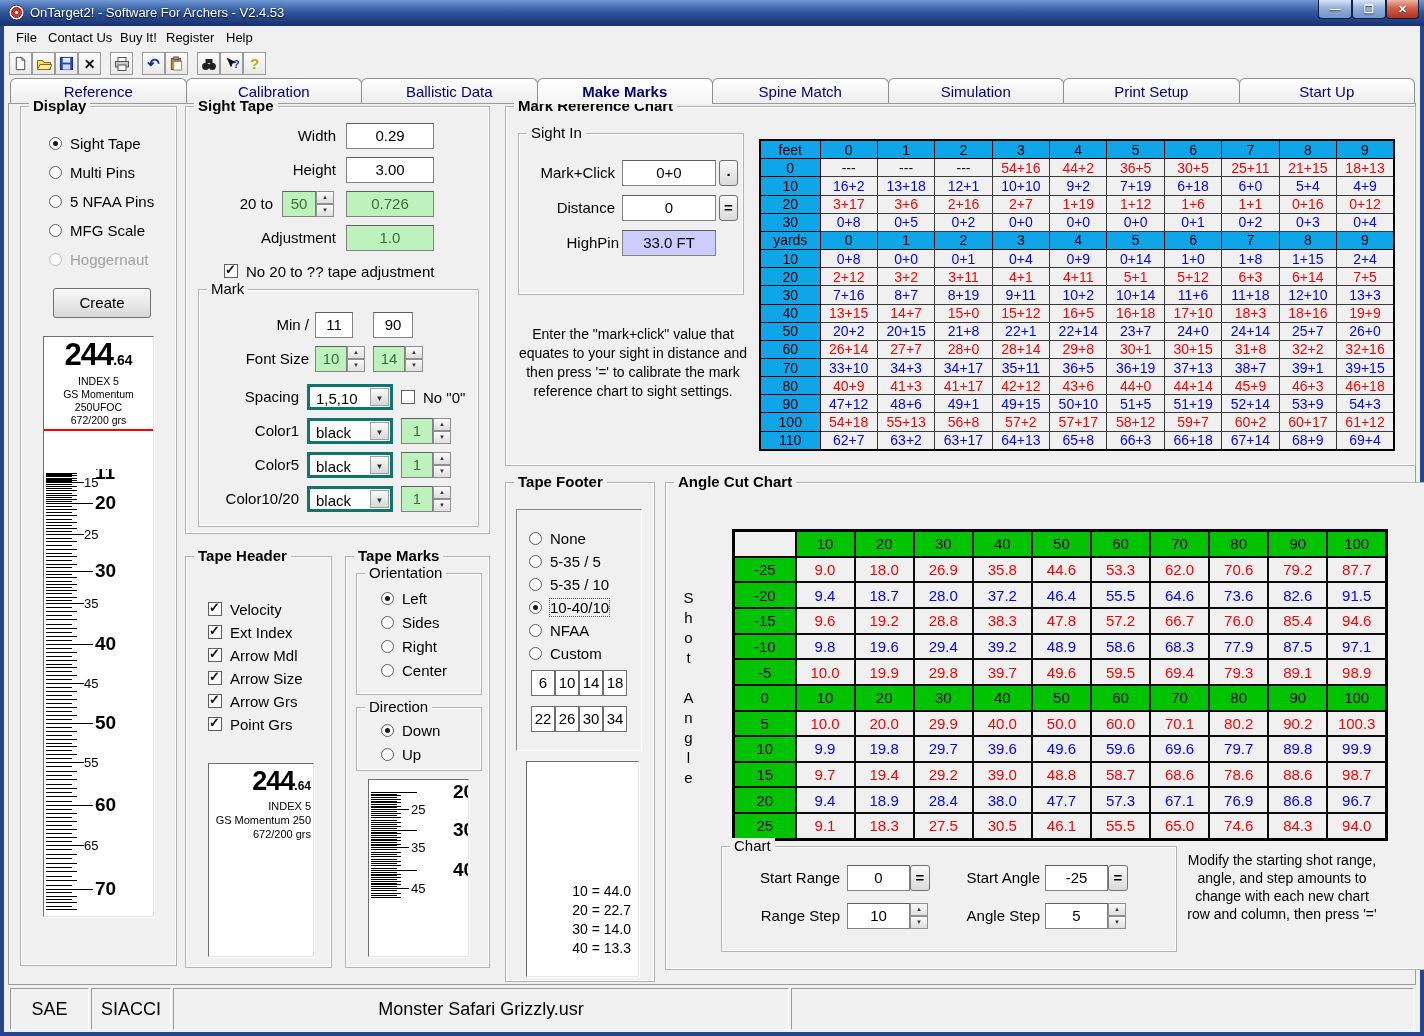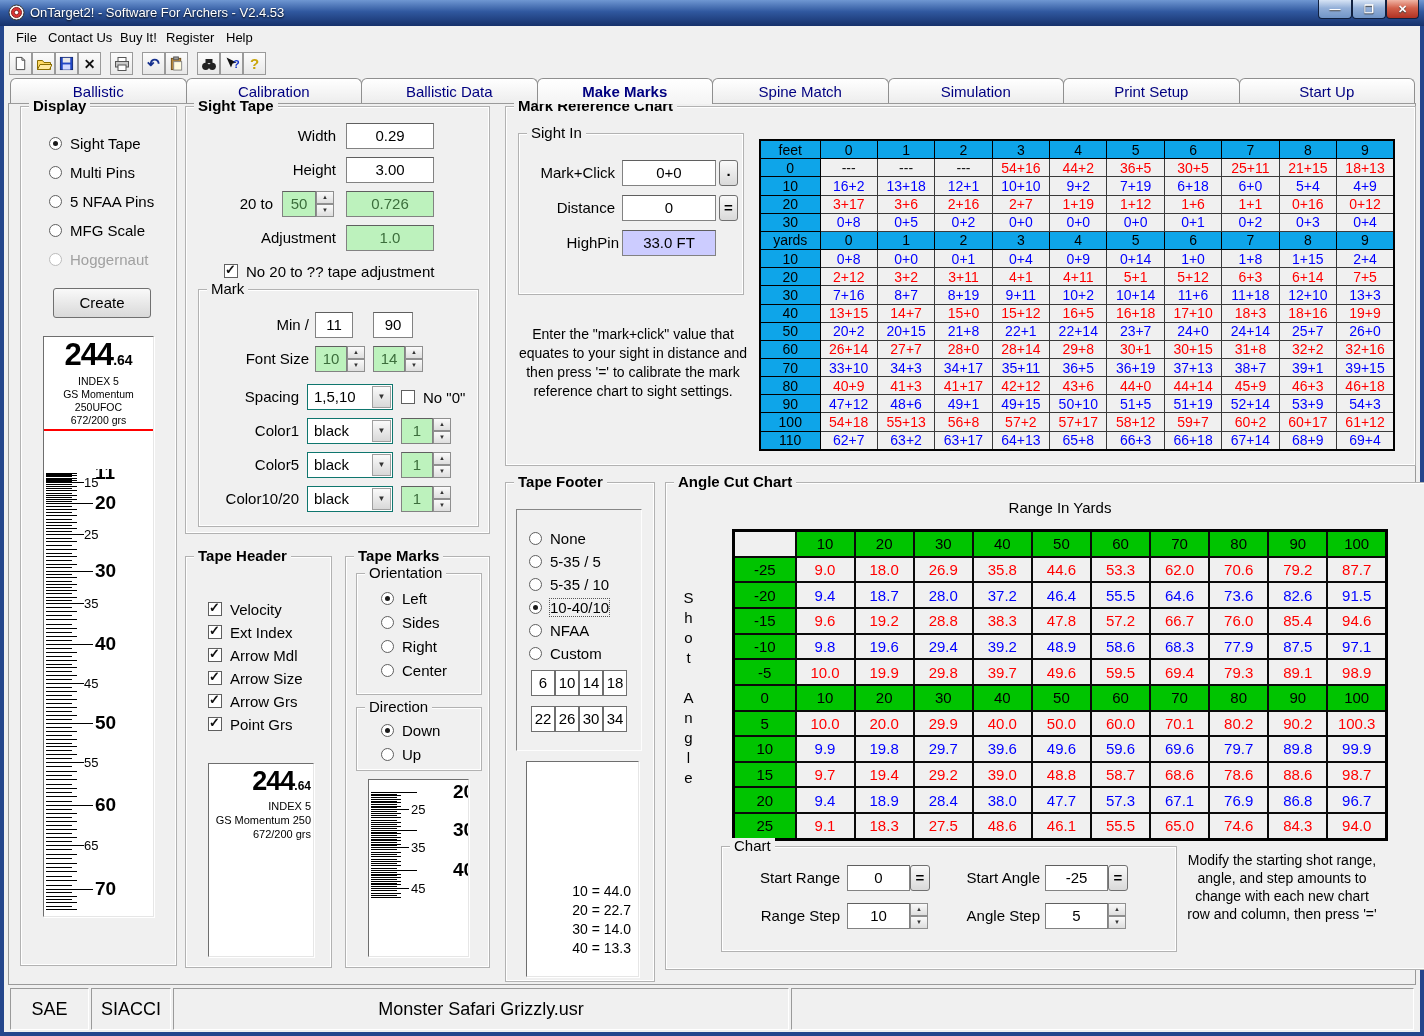--- a/index.html
+++ b/index.html
@@ -31,21 +31,21 @@
   .gt{position:absolute;top:-9px;left:8px;background:#f0f0f0;padding:0 4px;font-size:15px;font-weight:bold;line-height:16px;}
   .gt.n{font-weight:normal;}
   .lbl{position:absolute;font-size:15px;line-height:26px;text-align:right;color:#000;}
   .inp{position:absolute;box-sizing:border-box;height:26px;background:#fff;border:1px solid #828282;
        border-top-color:#5f5f5f;text-align:center;font-size:15px;line-height:23px;color:#000;}
   .ginp{background:#bdf2bd;color:#3c6e3c;}
   .lav{background:#ccccff;color:#000;}
   .spin{position:absolute;width:18px;height:26px;display:flex;flex-direction:column;box-sizing:border-box;}
   .spin div{flex:1;box-sizing:border-box;border:1px solid #8f8f8f;background:linear-gradient(#fafafa,#dedede);
             font-size:6px;line-height:11px;text-align:center;color:#333;}
-  .dd{position:absolute;box-sizing:border-box;height:26px;background:#fff;border:1px solid #0f766e;
+  .dd{position:absolute;box-sizing:border-box;height:26px;background:#fff;border:3px solid #0f766e;
       font-size:15px;line-height:23px;padding-left:6px;color:#000;}
   .dd .arr{position:absolute;right:1px;top:1px;bottom:1px;width:17px;background:linear-gradient(#fafafa,#d8d8d8);
            border:1px solid #9f9f9f;text-align:center;font-size:8px;line-height:20px;color:#333;}
   .btn{position:absolute;box-sizing:border-box;border:1px solid #707070;border-radius:3px;
        background:linear-gradient(#f9f9f9,#d9d9d9);text-align:center;font-size:15px;color:#000;}
   .rrow{position:absolute;display:flex;align-items:center;gap:8px;font-size:15px;color:#000;height:16px;}
   .rdot{width:13px;height:13px;border-radius:50%;border:1px solid #5f5f5f;background:#fff;position:relative;flex:none;box-sizing:border-box;}
   .rrow.sel .rdot::after{content:"";position:absolute;left:3px;top:3px;width:5px;height:5px;border-radius:50%;background:#1a1a1a;}
   .rrow.dis{color:#a0a0a0;}
   .rrow.dis .rdot{border-color:#bcbcbc;}
@@ -165,21 +165,21 @@
     <svg width="16" height="16" viewBox="0 0 16 16">
         <path d="M2.5 1.5l4.5 10 1.6-4 4-1z" fill="#111"></path>
         <text x="9" y="12" font-size="11" font-weight="bold" fill="#1535c9" font-family="Liberation Sans, sans-serif">?</text>
       </svg>
     </div>
   <div class="tbtn" style="left:243px;">
     <span style="font-size:15px;font-weight:bold;color:#c9a50a;">?</span>
     </div>
 
   <div class="tabstrip">
-    <div class="tab">Ballistic</div>
+    <div class="tab">Reference</div>
     <div class="tab">Calibration</div>
     <div class="tab">Ballistic Data</div>
     <div class="tab active">Make Marks</div>
     <div class="tab">Spine Match</div>
     <div class="tab">Simulation</div>
     <div class="tab">Print Setup</div>
     <div class="tab">Start Up</div>
   </div>
 
   <div class="clientframe"></div>
@@ -869,21 +869,20 @@
         <div>10 = 44.0</div>
         <div>20 = 22.7</div>
         <div>30 = 14.0</div>
         <div>40 = 13.3</div>
       </div>
     </div>
   </div>
 
   <div class="grp" style="left:665px;top:482px;width:855px;height:488px;">
     <div class="gt">Angle Cut Chart</div>
-    <div style="position:absolute;left:66px;top:16px;width:656px;text-align:center;font-size:15px;">Range In Yards</div>
     <div class="vtext" style="left:14px;top:106px;">Shot Angle</div>
     <div class="tblwrap" id="actbl" style="left:66px;top:46px;width:656px;height:312px;">
         <table class="act">
           <colgroup>
             <col style="width: 62px;">
             <col>
             <col>
             <col>
             <col>
             <col>
@@ -1035,21 +1034,21 @@
               <td class="blue">67.1</td>
               <td class="blue">76.9</td>
               <td class="blue">86.8</td>
               <td class="blue">96.7</td>
             </tr>
             <tr>
               <td class="h">25</td>
               <td class="red">9.1</td>
               <td class="red">18.3</td>
               <td class="red">27.5</td>
-              <td class="red">48.6</td>
+              <td class="red">30.5</td>
               <td class="red">46.1</td>
               <td class="red">55.5</td>
               <td class="red">65.0</td>
               <td class="red">74.6</td>
               <td class="red">84.3</td>
               <td class="red">94.0</td>
             </tr>
           </tbody>
         </table>
       </div>

